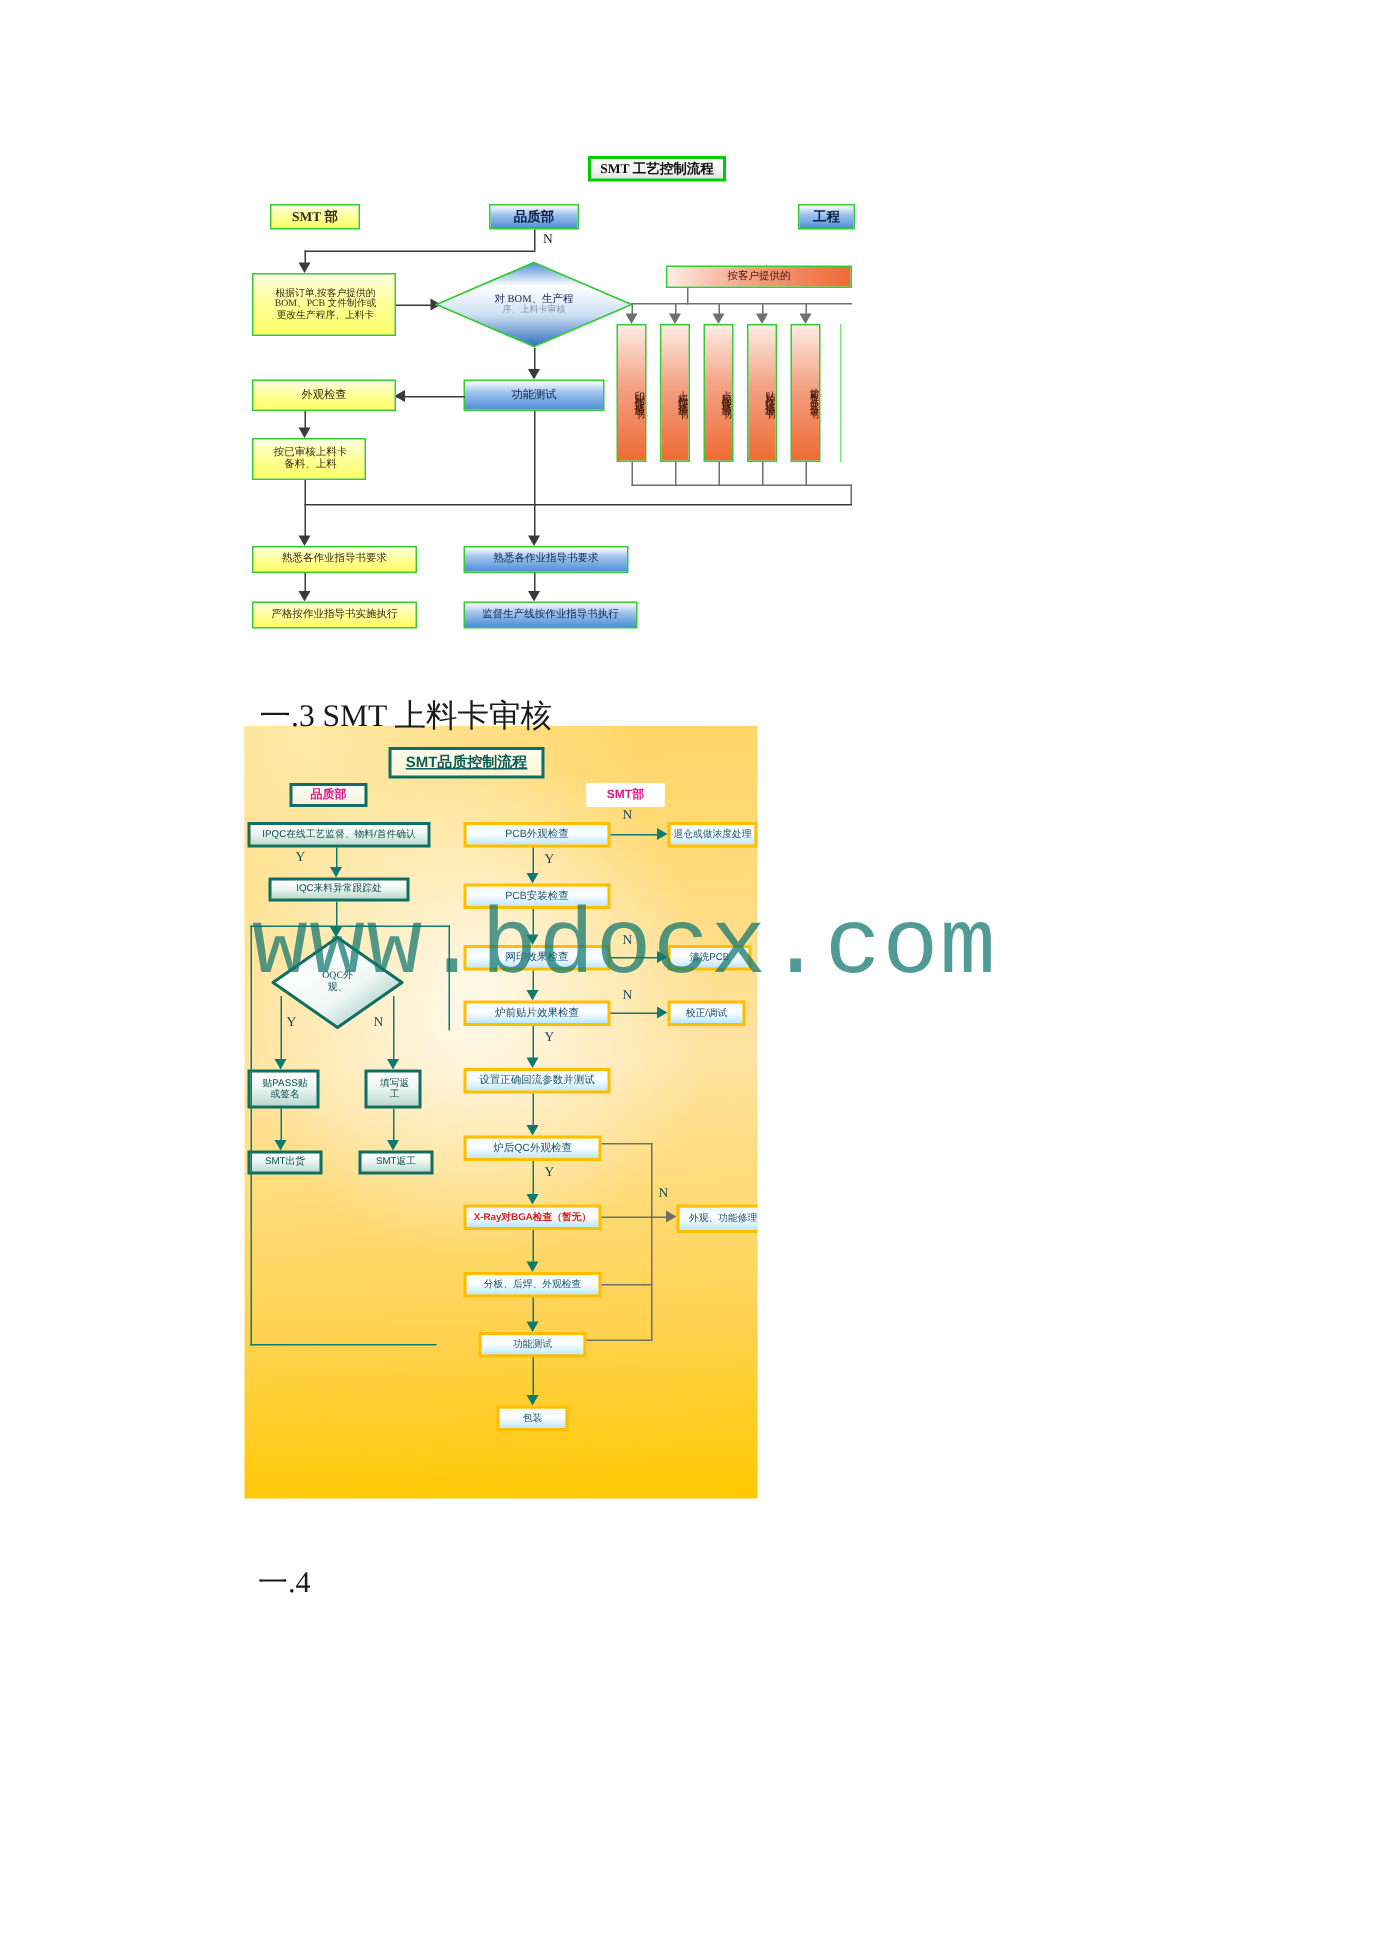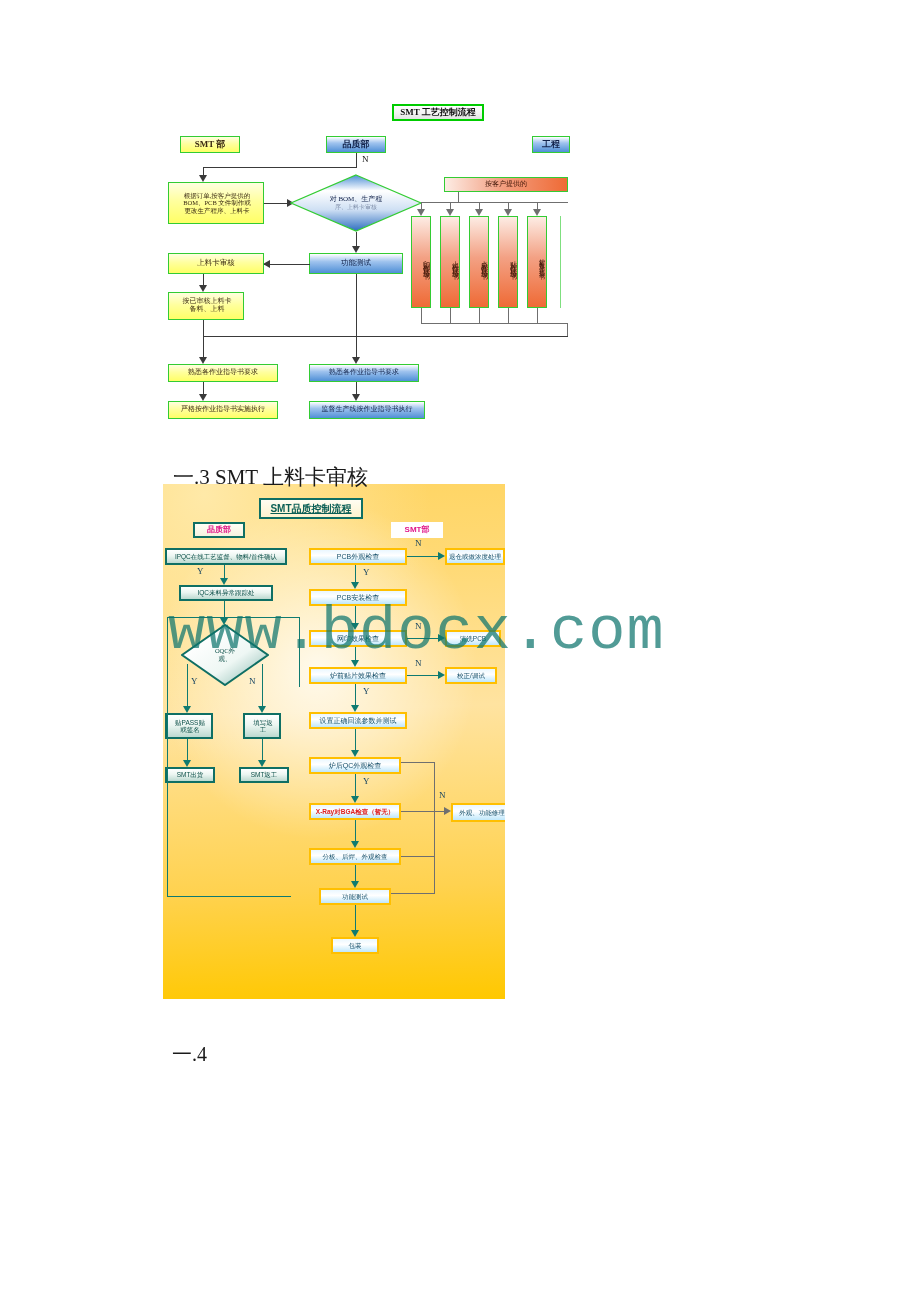--- a/index.html
+++ b/index.html
@@ -263,21 +263,21 @@
     <div class="arrow down" style="left:184px; top:142px;"></div>
 
     <div class="node n-blue" style="left:141px; top:149px; width:94px; height:21px; font-size:7.5px;">
       <span>功能测试</span>
     </div>
 
     <div class="ln h" style="left:96px; top:160px; width:46px; height:1px;"></div>
     <div class="arrow left" style="left:95px; top:156px;"></div>
 
     <div class="node n-yellow" style="left:0px; top:149px; width:96px; height:21px; font-size:7.5px;">
-      <span>上料卡审核</span>
+      <span>外观检查</span>
     </div>
 
     <div class="ln v" style="left:35px; top:170px; width:1px; height:12px;"></div>
     <div class="arrow down" style="left:31px; top:181px;"></div>
 
     <div class="node n-yellow" style="left:0px; top:188px; width:76px; height:28px; font-size:7px;">
       <span>
         <span style="display:block">按已审核上料卡</span>
         <span style="display:block">备料、上料</span>
       </span>

